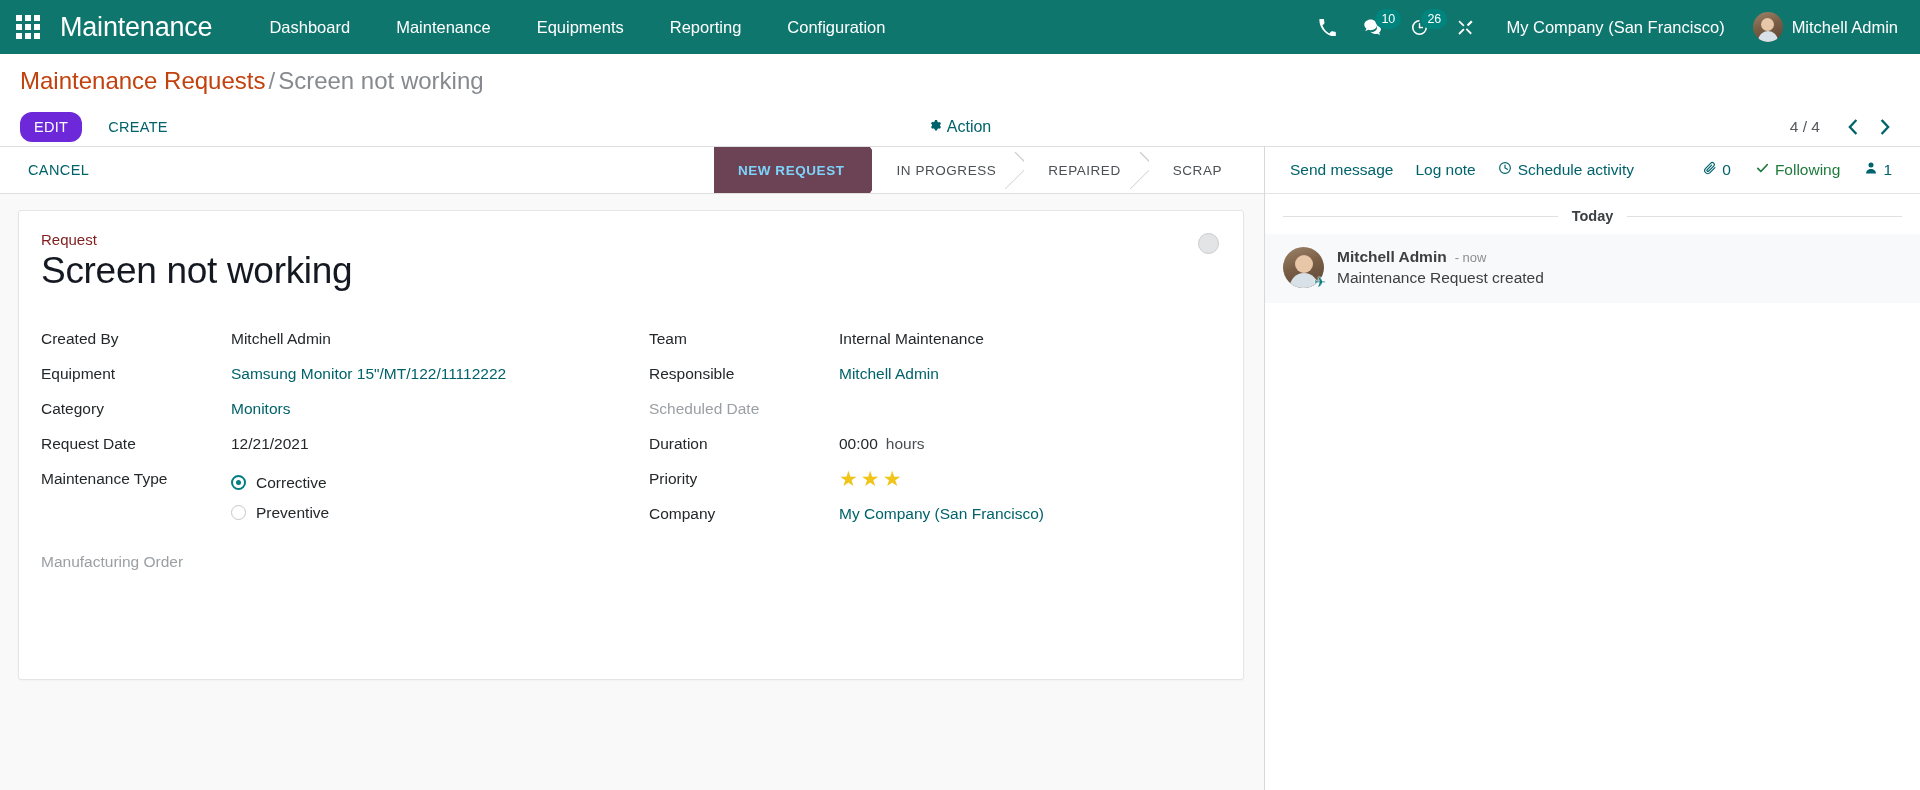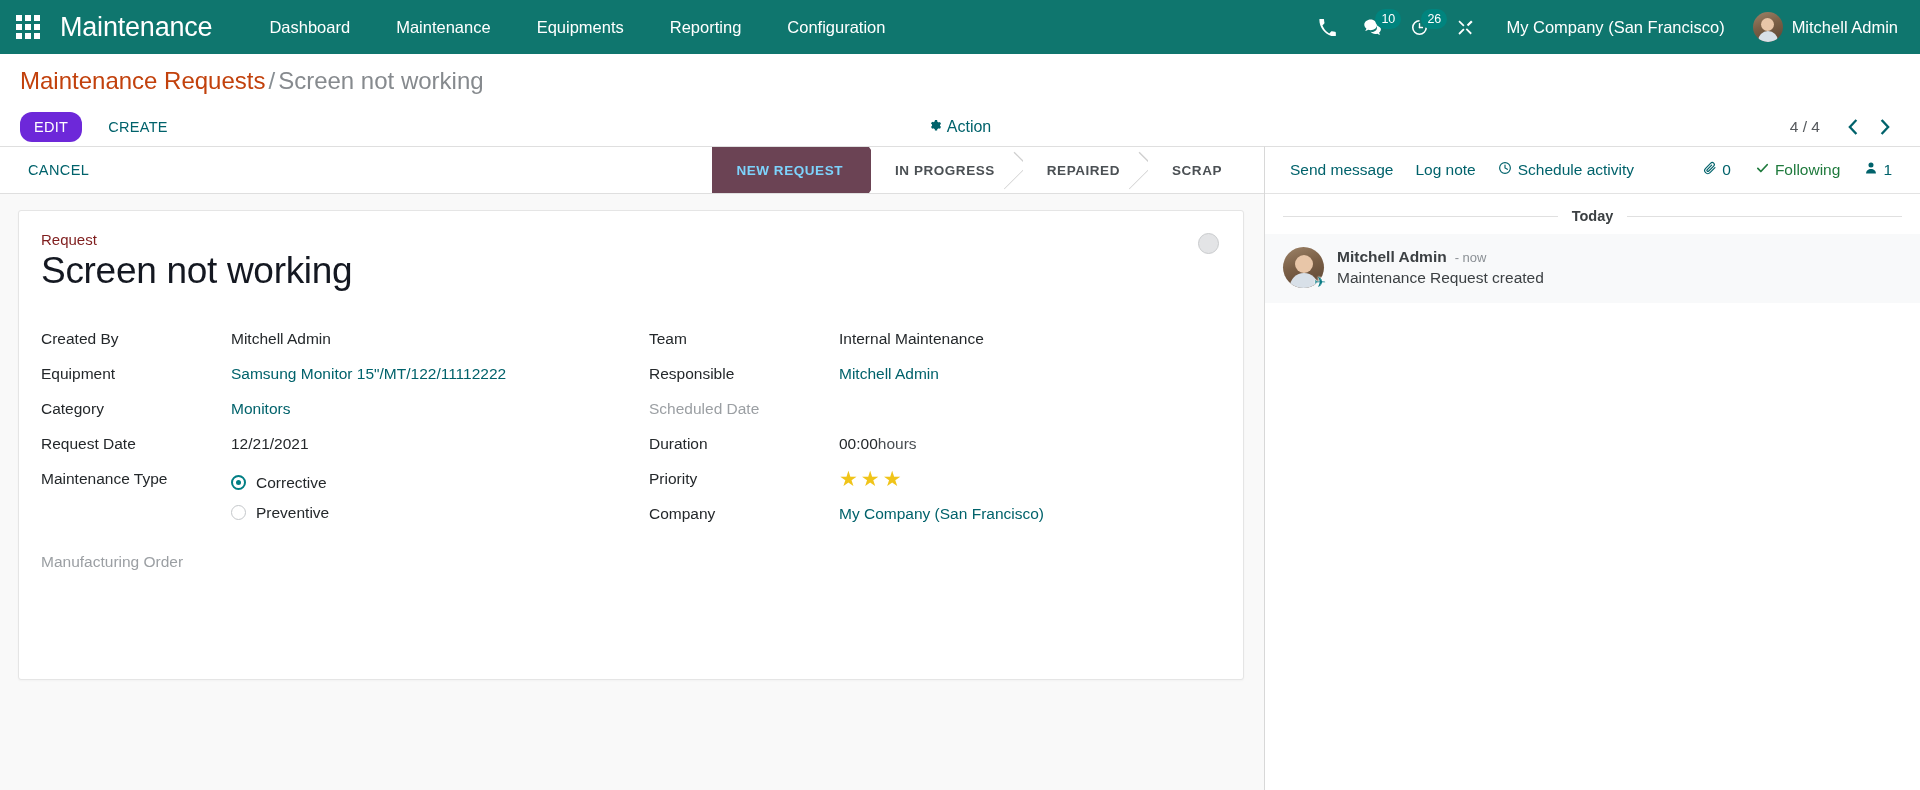--- a/index.html
+++ b/index.html
@@ -224,21 +224,21 @@
     display: flex;
     align-items: stretch;
     height: 100%;
     padding-right: 16px;
   }
   .pill {
     position: relative;
     display: flex; align-items: center;
     padding: 0 26px 0 24px;
     font-size: 13.5px;
-    font-weight: 700;
+    font-weight: 400;
     letter-spacing: 0.55px;
     color: #4b5054;
     cursor: pointer;
     background: #ffffff;
   }
   .pill + .pill { margin-left: 2px; }
   .pill::after {
     content: "";
     position: absolute;
     right: -1px; top: 50%;
@@ -325,21 +325,21 @@
     font-weight: 400;
     padding-top: 3px;
   }
   .flabel.muted { color: #9b9fa3; }
   .fval {
     font-size: 15.5px;
     color: #24282b;
     padding-top: 3px;
   }
   .fval.link { color: #00626b; cursor: pointer; }
-  .unit-suffix { color: #4a4f53; padding-left: 0; }
+  .unit-suffix { color: #4a4f53; padding-left: 8px; }
 
   .radio-stack { padding-top: 1px; }
   .radio-opt {
     display: flex; align-items: center;
     gap: 10px;
     height: 30px;
     cursor: pointer;
     font-size: 15.5px;
     color: #24282b;
   }

